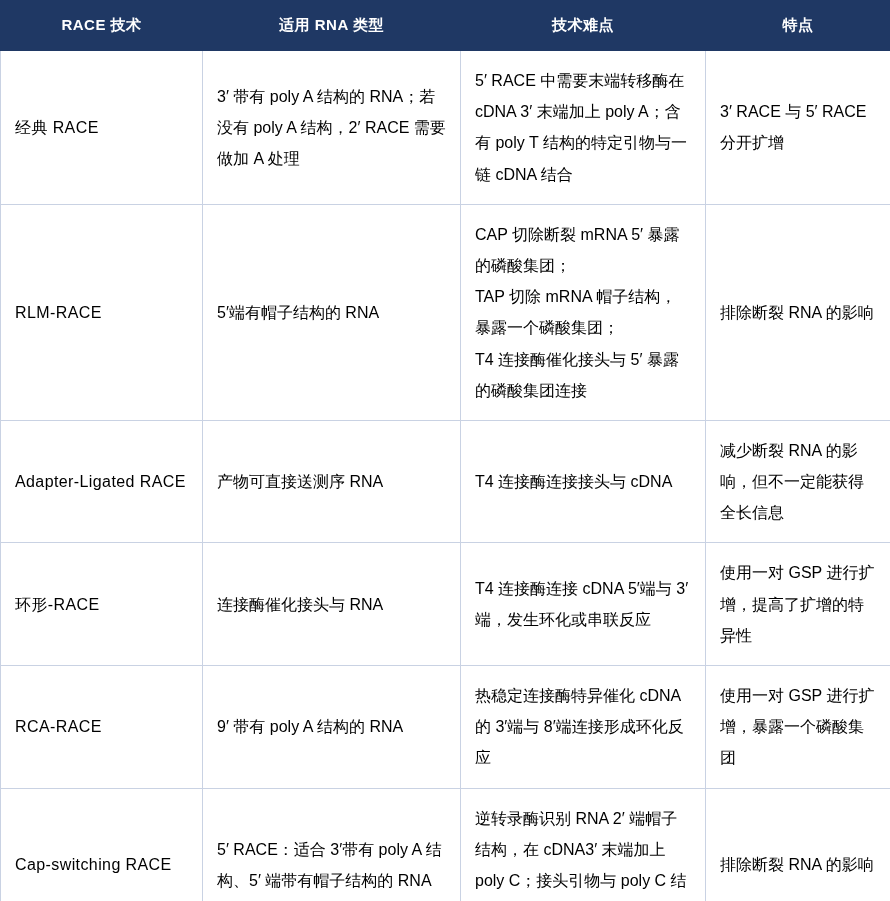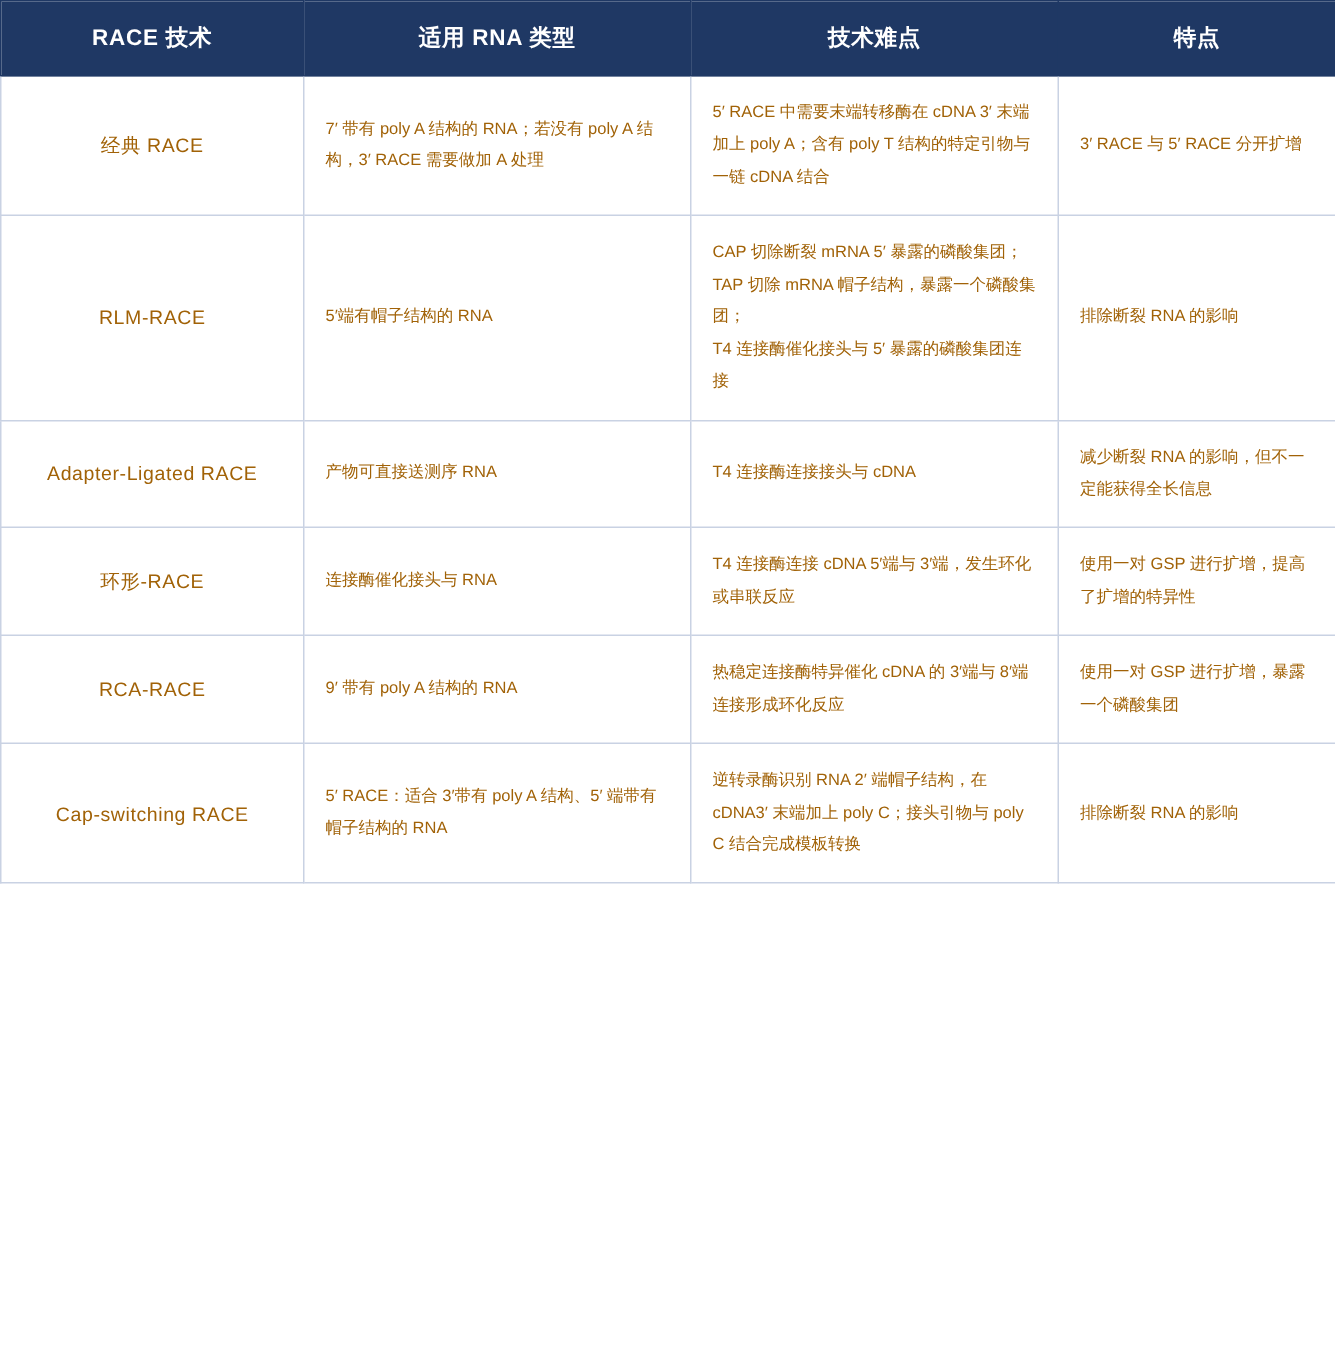--- a/index.html
+++ b/index.html
@@ -30,30 +30,29 @@
     font-size: 15px;
     font-weight: bold;
     padding: 15px 8px;
     border: 1px solid #1f3864;
     letter-spacing: 0.5px;
   }
   tbody td {
     border: 1px solid #c9d2e3;
     vertical-align: middle;
     padding: 14px 14px;
-    font-size: 11px;
+    font-size: 16px;
     line-height: 1.95;
-    color: #a16207;
+    color: #000000;
     word-break: break-word;
   }
   tbody td.col-name {
-    font-size: 13px;
+    font-size: 16px;
     letter-spacing: 0.4px;
-    color: #a16207;
-    text-align: center;
+    color: #000000;
   }
   tbody tr:nth-child(odd) td {
     background: #ffffff;
   }
   tbody tr:nth-child(even) td {
     background: #ffffff;
   }
   .cell-lines > div {
     margin: 0;
   }
@@ -72,21 +71,21 @@
     <tr>
       <th>RACE 技术</th>
       <th>适用 RNA 类型</th>
       <th>技术难点</th>
       <th>特点</th>
     </tr>
   </thead>
   <tbody>
     <tr>
       <td class="col-name">经典 RACE</td>
-      <td>7′ 带有 poly A 结构的 RNA；若没有 poly A 结构，3′ RACE 需要做加 A 处理</td>
+      <td>3′ 带有 poly A 结构的 RNA；若没有 poly A 结构，2′ RACE 需要做加 A 处理</td>
       <td>5′ RACE 中需要末端转移酶在 cDNA 3′ 末端加上 poly A；含有 poly T 结构的特定引物与一链 cDNA 结合</td>
       <td>3′ RACE 与 5′ RACE 分开扩增</td>
     </tr>
     <tr>
       <td class="col-name">RLM-RACE</td>
       <td>5′端有帽子结构的 RNA</td>
       <td class="cell-lines">
         <div>CAP 切除断裂 mRNA 5′ 暴露的磷酸集团；</div>
         <div>TAP 切除 mRNA 帽子结构，暴露一个磷酸集团；</div>
         <div>T4 连接酶催化接头与 5′ 暴露的磷酸集团连接</div>

